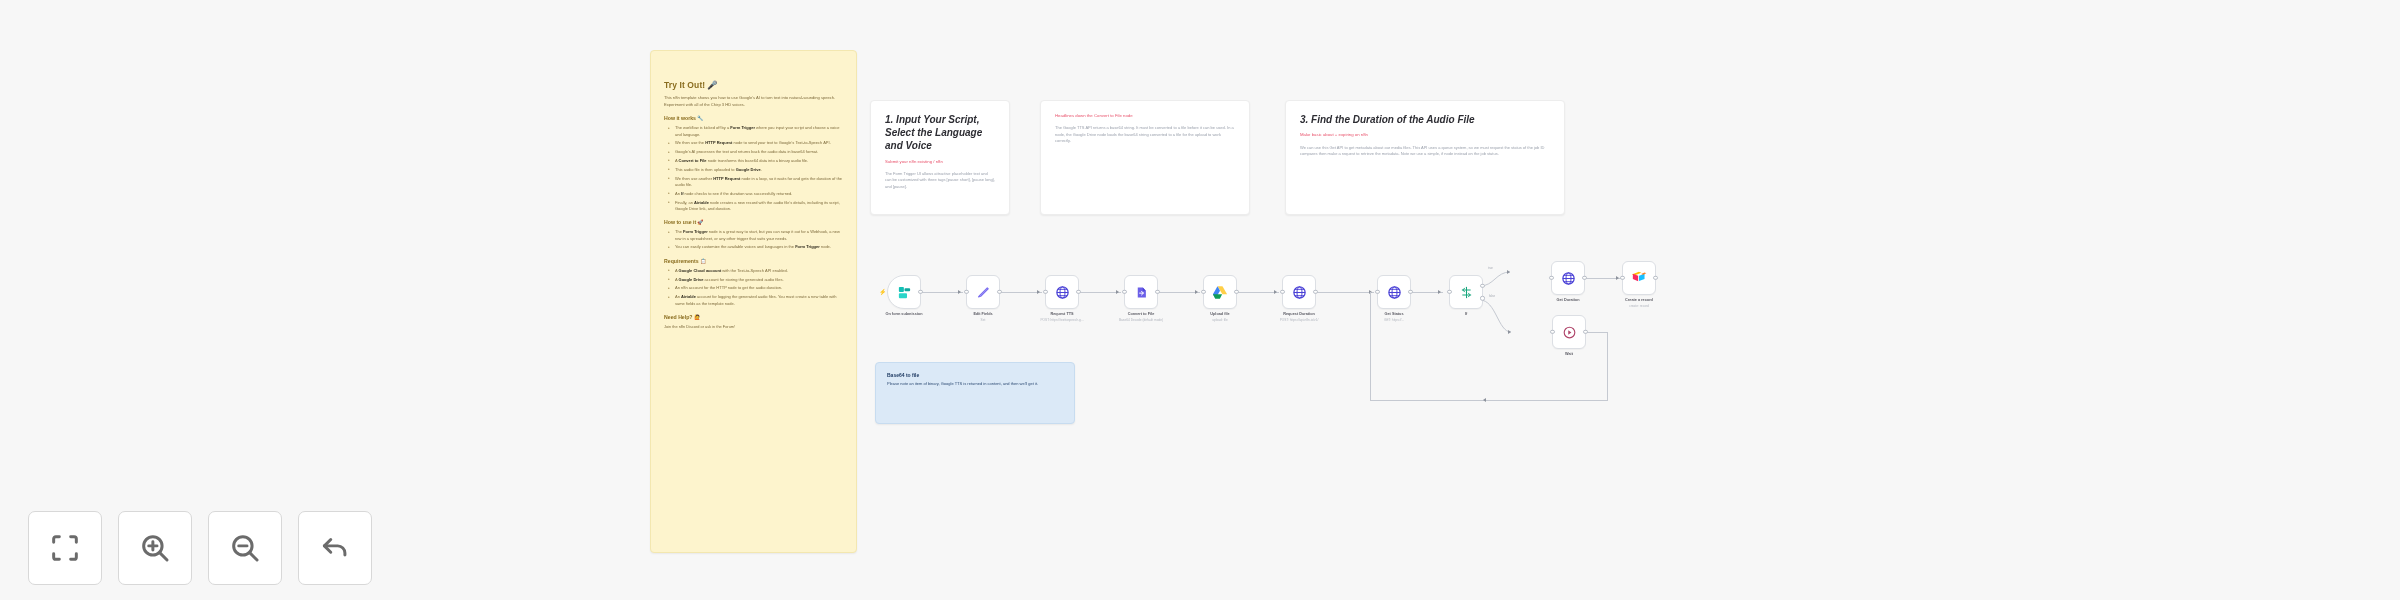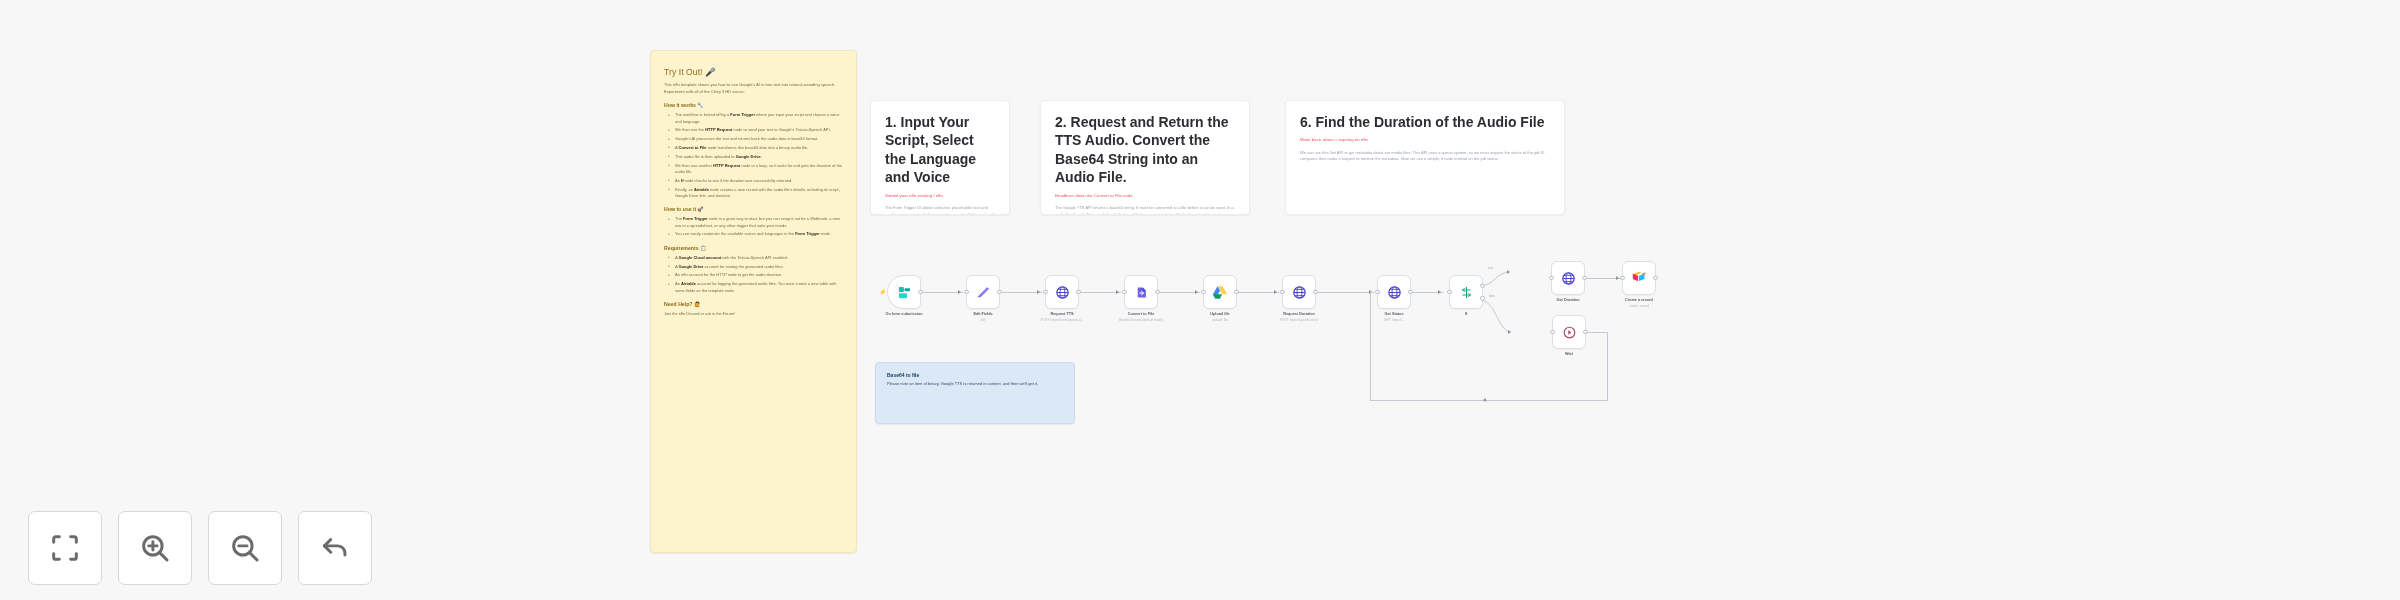--- a/index.html
+++ b/index.html
@@ -35,22 +35,22 @@
     border: 1px solid #c7dcf0;
     padding: 9px 11px;
   }
   .sticky-white {
     background: #ffffff;
     border: 1px solid #ededed;
     padding: 12px 14px;
   }
 
   .note-h1 {
-    font-size: 8.5px; font-weight: 400; color: #8a6d1f;
-    margin: 4px 0 5px 0; letter-spacing: .1px;
+    font-size: 8.5px; font-weight: 700; color: #8a6d1f;
+    margin: 17px 0 5px 0; letter-spacing: .1px;
   }
   .note-p {
     font-size: 4.1px; line-height: 1.62; color: #7d6a3c; margin: 0 0 7px 0;
   }
   .note-big {
     font-size: 9.4px; line-height: 1.42; font-weight: 700; color: #2f2a1c;
     margin: 0 0 9px 0;
   }
   .note-h2 {
     font-size: 5.2px; font-weight: 700; color: #8a6d1f;
@@ -65,22 +65,22 @@
     content: "•"; position: absolute; left: -3px; top: -0.5px;
     color: #a79156; font-size: 4.5px;
   }
   .note-list b { color: #2f2a1c; }
   .note-foot { font-size: 3.9px; color: #7d6a3c; margin: 2px 0 0 0; }
 
   .blue-h { font-size: 5.0px; font-weight: 700; color: #1f3b63; margin: 0 0 3px 0; }
   .blue-p { font-size: 4.0px; line-height: 1.58; color: #2c4a73; margin: 0; }
 
   .sec-h {
-    font-size: 14px; font-weight: 700; color: #2d2d33;
-    line-height: 1.32; margin: 0 0 6px 0;
+    font-size: 10px; font-weight: 700; color: #2d2d33;
+    line-height: 1.32; margin: 0 0 6px 0; font-style: italic;
   }
   .sec-sub {
     font-size: 4.3px; color: #e8506a; line-height: 1.5; margin: 0 0 6px 0;
   }
   .sec-p {
     font-size: 4.0px; color: #9aa0ac; line-height: 1.62; margin: 0;
   }
 
   
   .node {
@@ -187,27 +187,26 @@
     <div class="note-foot">Join the n8n Discord or ask in the Forum!</div>
   </div>
 
   <div class="sticky sticky-white" style="left:870px; top:100px; width:140px; height:115px;">
     <div class="sec-h">1. Input Your Script, Select the Language and Voice</div>
     <div class="sec-sub">Submit your n8n existing / n8n</div>
     <div class="sec-p">The Form Trigger UI allows attractive placeholder text and can be customized with three tags [pause short], [pause long], and [pause].</div>
   </div>
 
   <div class="sticky sticky-white" style="left:1040px; top:100px; width:210px; height:115px;">
-    <div class="sec-h">2. Request and Return the TTS Audio. Convert the Base64 String into an Audio File.</div>
     <div class="sec-sub">Headlines down the Convert to File node</div>
     <div class="sec-p">The Google TTS API returns a base64 string. It must be converted to a file before it can be used. In a node, the Google Drive node loads the base64 string converted to a file for the upload to work correctly.</div>
   </div>
 
   <div class="sticky sticky-white" style="left:1285px; top:100px; width:280px; height:115px;">
-    <div class="sec-h">6. Find the Duration of the Audio File</div>
+    <div class="sec-h">3. Find the Duration of the Audio File</div>
     <div class="sec-sub">Make basic about + expiring on n8n</div>
     <div class="sec-p">We can use this Get API to get metadata about our media files. This API uses a queue system, so we must request the status of the job ID compares then make a request to retrieve the metadata. Note we use a simple, if node instead on the job status.</div>
   </div>
 
 
   <div class="sticky sticky-blue" style="left:875px; top:362px; width:200px; height:62px;">
     <div class="blue-h">Base64 to file</div>
     <div class="blue-p">Please note an item of binary, Google TTS is returned in content, and then we'll get it.</div>
   </div>
 

